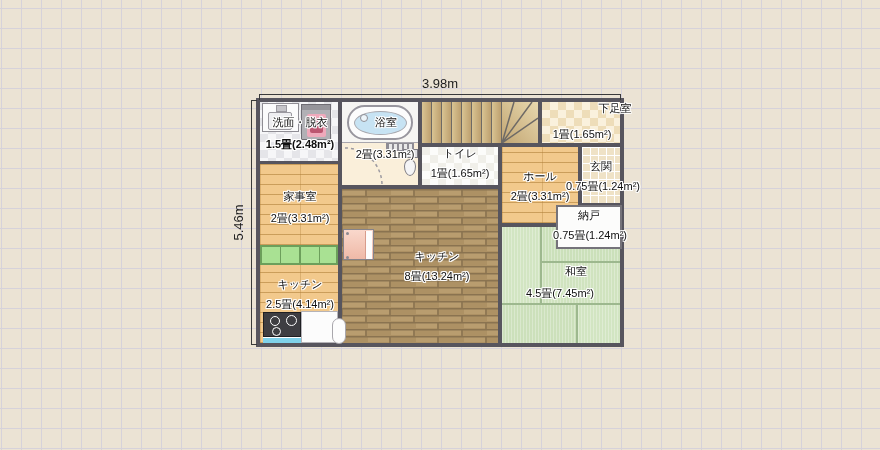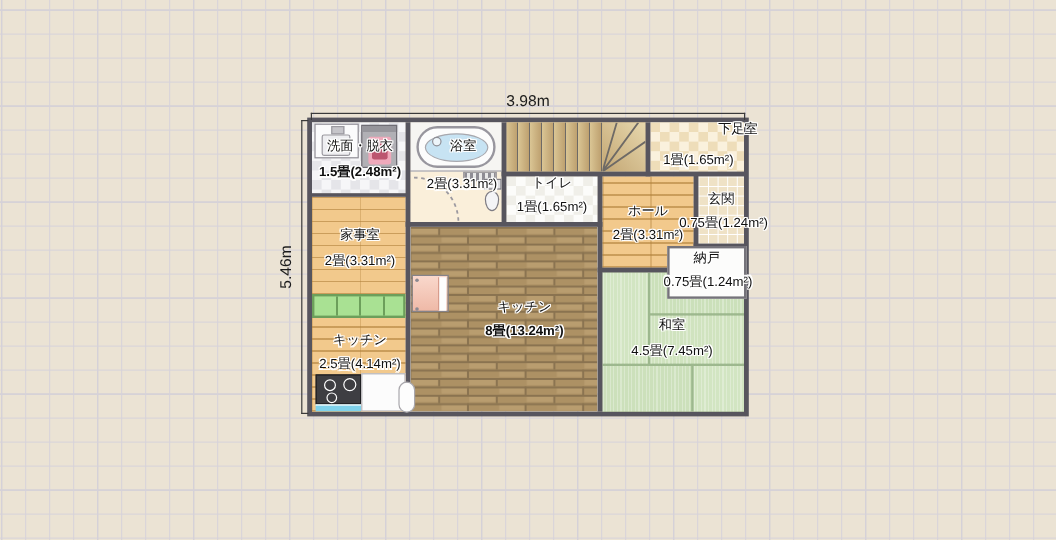--- a/index.html
+++ b/index.html
@@ -178,17 +178,17 @@
   <div class="rlabel" style="left:280px;top:88px;">2畳(3.31m²)</div>
   <div class="rlabel" style="left:341px;top:58px;">玄関</div>
   <div class="rlabel" style="left:343px;top:78px;">0.75畳(1.24m²)</div>
   <div class="rlabel" style="left:329px;top:107px;">納戸</div>
   <div class="rlabel" style="left:330px;top:127px;">0.75畳(1.24m²)</div>
   <div class="rlabel" style="left:40px;top:88px;">家事室</div>
   <div class="rlabel" style="left:40px;top:110px;">2畳(3.31m²)</div>
   <div class="rlabel" style="left:40px;top:176px;">キッチン</div>
   <div class="rlabel" style="left:40px;top:196px;">2.5畳(4.14m²)</div>
   <div class="rlabel" style="left:177px;top:148px;">キッチン</div>
-  <div class="rlabel" style="left:177px;top:168px;font-weight:bold;">8畳(13.24m²)</div>
-  <div class="rlabel" style="left:300px;top:163px;">和室</div>
+  <div class="rlabel" style="left:177px;top:168px;">8畳(13.24m²)</div>
+  <div class="rlabel" style="left:300px;top:163px;padding-left:32px;">和室</div>
   <div class="rlabel" style="left:300px;top:185px;">4.5畳(7.45m²)</div>
 
 </div>
 
 </body></html>

